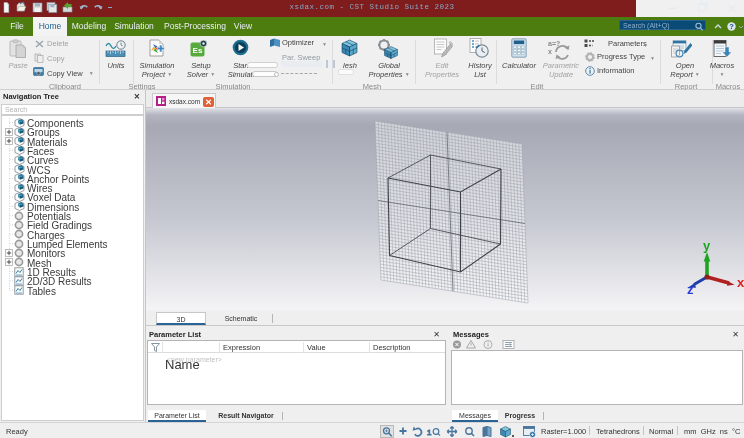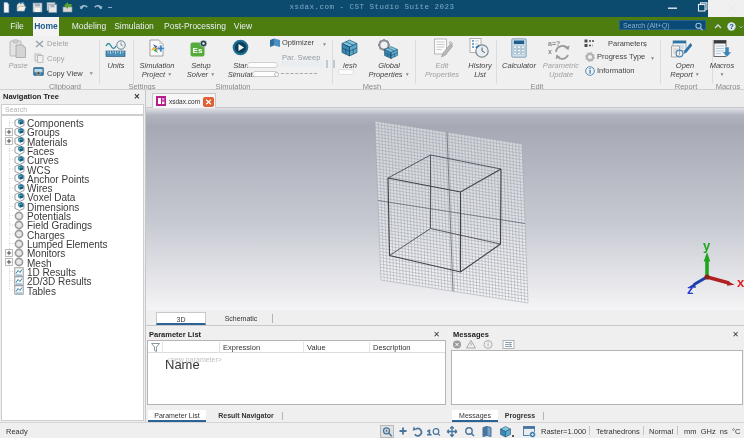--- a/index.html
+++ b/index.html
@@ -1,19 +1,19 @@
 <!DOCTYPE html>
 <html><head><meta charset="utf-8"><style>
 *{margin:0;padding:0;box-sizing:border-box;}
 html,body{width:744px;height:438px;overflow:hidden;}
 body{font-family:"Liberation Sans",sans-serif;-webkit-font-smoothing:antialiased;}
 #app{position:relative;width:744px;height:438px;background:#f1f0f1;overflow:hidden;}
 .abs{position:absolute;}
 
-#titlebar{position:absolute;left:0;top:0;width:708px;height:17px;background:#0c4a6e;}
+#titlebar{position:absolute;left:0;top:0;width:636px;height:17px;background:#7f1d1d;}
 #tabrow{position:absolute;left:0;top:17px;width:744px;height:19px;background:#4d7c0f;}
 .rtab{position:absolute;top:0;height:19px;line-height:19px;color:#e9eff5;font-size:8.5px;text-align:center;}
 .rtab.active{background:#f4f3f4;color:#1b5c8b;}
 #title-text{position:absolute;left:0;top:3px;width:744px;text-align:center;color:#84aac9;font-size:7.5px;font-family:"Liberation Mono",monospace;letter-spacing:0.5px;}
 #searchbox{position:absolute;left:619px;top:3px;width:87px;height:9.5px;background:#0a4a76;border:1px solid #29618c;color:#8fb0ca;font-size:7px;line-height:9px;padding-left:3px;}
 
 #ribbon{position:absolute;left:0;top:36px;width:744px;height:54px;background:#f1f0f1;border-bottom:1px solid #d0ced0;}
 .gsep{position:absolute;top:4px;height:44px;width:1px;background:#dddbdd;}
 .glabel{position:absolute;top:46px;font-size:7.5px;color:#8a888a;text-align:center;}
 .rlabel{position:absolute;font-size:7.5px;color:#444;text-align:center;line-height:9px;font-style:italic;}
@@ -78,21 +78,21 @@
     <div id="title-text">xsdax.com - CST Studio Suite 2023</div>
     <svg class="abs" style="left:660px;top:0;" width="84" height="17" viewBox="0 0 84 17">
       <rect x="8" y="7.5" width="9" height="1.4" fill="#e4ebf1"></rect>
       <rect x="38.5" y="4.5" width="6.5" height="6.5" fill="none" stroke="#e4ebf1" stroke-width="1.1"></rect>
       <path d="M40.5 4.5 v-1.6 h6.4 v6.4 h-1.5" fill="none" stroke="#e4ebf1" stroke-width="1.1"></path>
       <path d="M68 4.8 l6.6 6.6 M74.6 4.8 l-6.6 6.6" stroke="#e4ebf1" stroke-width="1.2"></path>
     </svg>
   </div>
   <div id="tabrow">
     <div class="rtab" style="left:4px;width:26px;">File</div>
-    <div class="rtab active" style="left:33px;width:26px;font-weight:bold;">Home</div>
+    <div class="rtab active" style="left:33px;width:34px;">Home</div>
     <div class="rtab" style="left:70px;width:38px;">Modeling</div>
     <div class="rtab" style="left:112px;width:44px;">Simulation</div>
     <div class="rtab" style="left:160px;width:70px;">Post-Processing</div>
     <div class="rtab" style="left:230px;width:26px;">View</div>
     <div id="searchbox">Search (Alt+Q)</div>
     <svg class="abs" style="left:690px;top:3.5px;" width="54" height="12" viewBox="0 0 54 12">
       <circle cx="8.5" cy="4.8" r="2.6" fill="none" stroke="#9fbdd4" stroke-width="1.1"></circle>
       <path d="M10.4 6.9 l2.2 2.4" stroke="#9fbdd4" stroke-width="1.2"></path>
       <path d="M25 7 l3-3 3 3" fill="none" stroke="#cfdde8" stroke-width="1.3"></path>
       <circle cx="41.5" cy="5.5" r="4.2" fill="#dce5ed"></circle>

